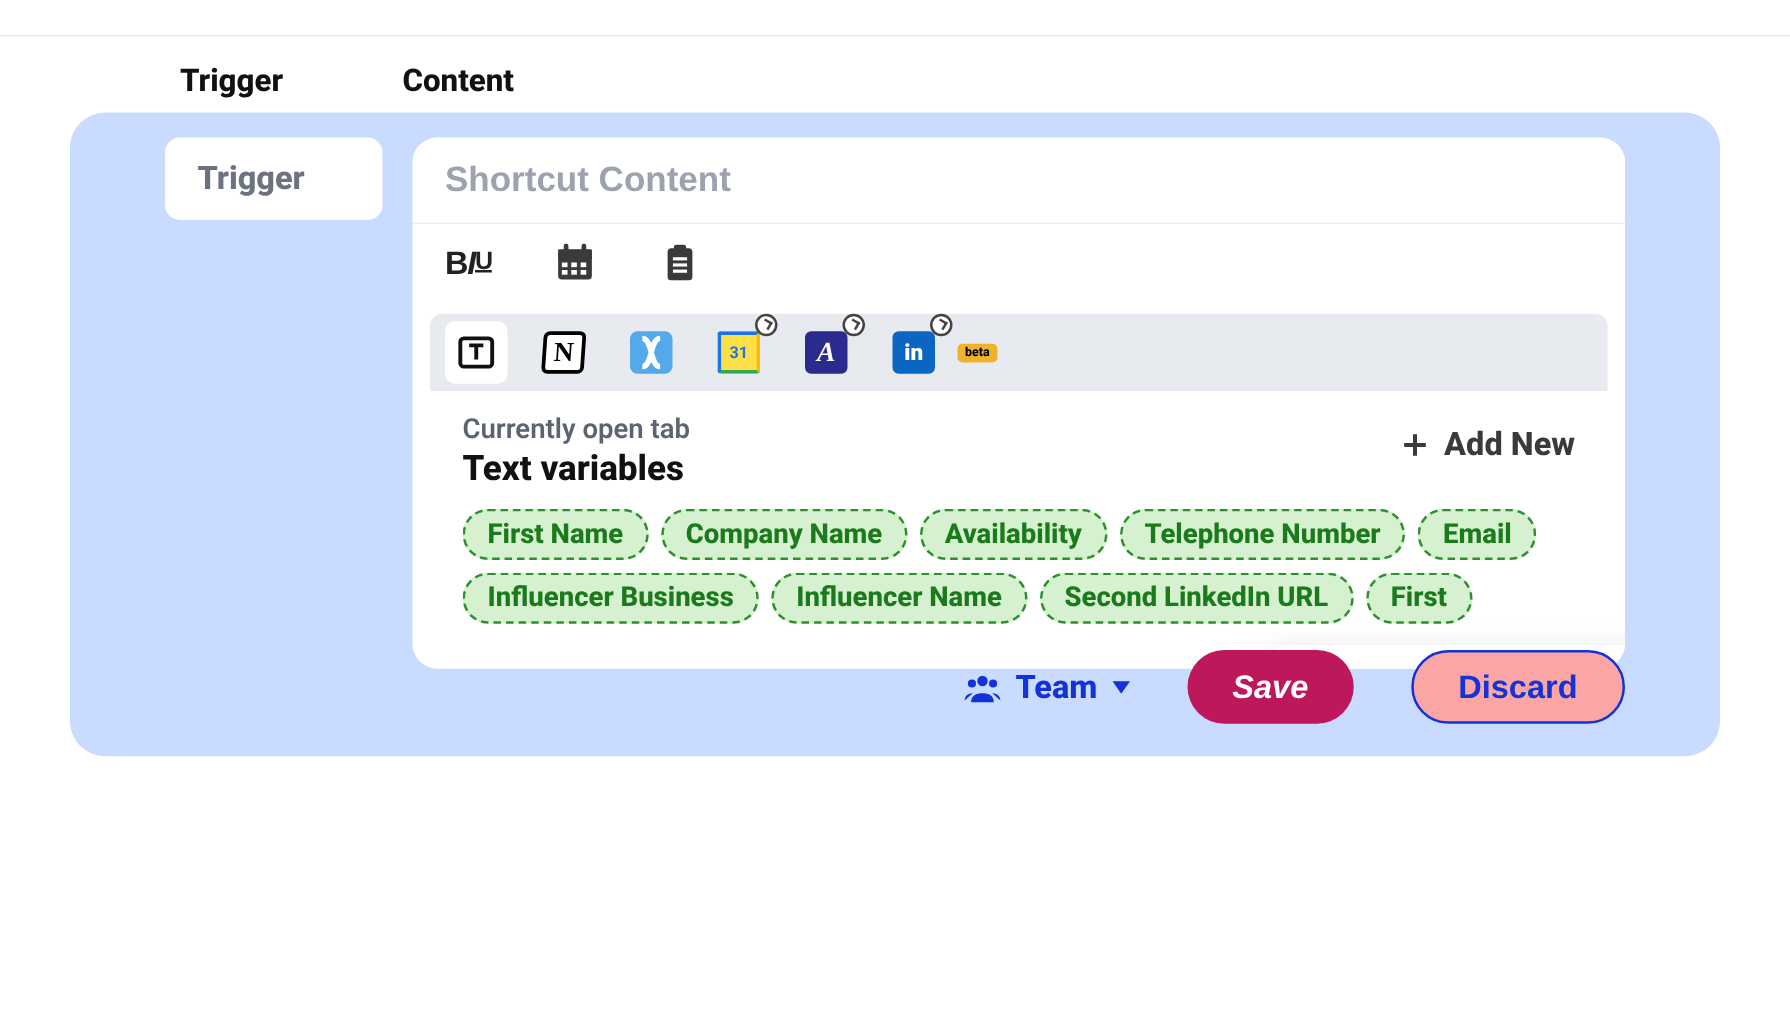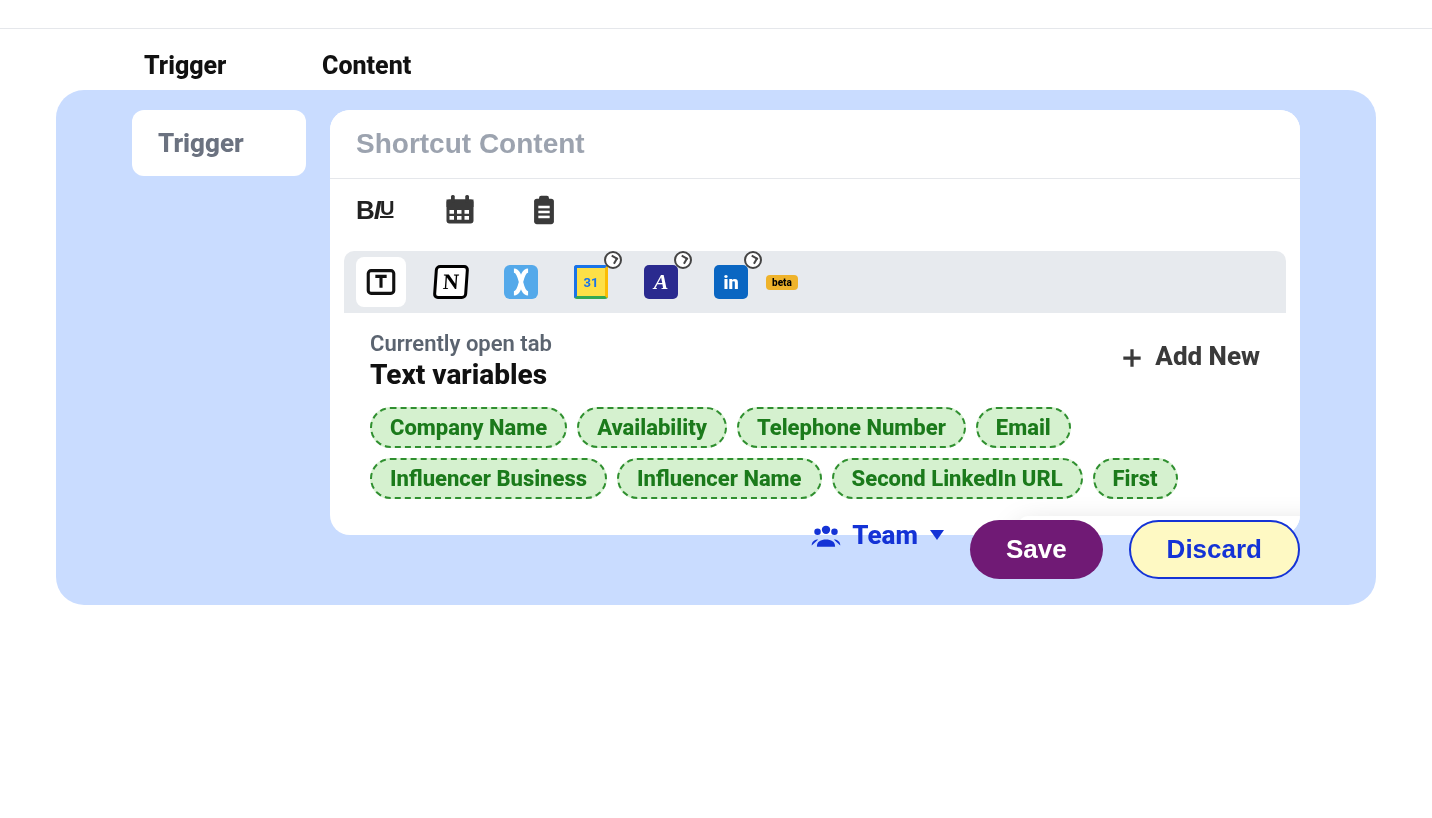--- a/index.html
+++ b/index.html
@@ -31,31 +31,31 @@
   .notion{background:#fff;border:3px solid #000;border-radius:5px;font-family:Georgia,serif;font-weight:900;font-size:22px;display:flex;align-items:center;justify-content:center;transform:skewX(-4deg);}
   .shortcut{background:#54a9ea;border-radius:6px;display:flex;align-items:center;justify-content:center;}
   .gcal{background:#fde047;border:3px solid #1a73e8;border-bottom-color:#34a853;border-right-color:#fbbc04;border-radius:3px;display:flex;align-items:center;justify-content:center;font-size:13px;font-weight:700;color:#1a73e8;}
   .asana{background:#2a2a8f;border-radius:5px;display:flex;align-items:center;justify-content:center;color:#fff;font-family:cursive;font-style:italic;font-weight:900;font-size:22px;}
   .linkedin{background:#0a66c2;border-radius:5px;display:flex;align-items:center;justify-content:center;color:#fff;font-weight:900;font-size:18px;}
   .beta{background:#efb32b;color:#000;font-size:10px;font-weight:800;padding:2px 6px;border-radius:4px;margin-left:-10px;}
   
   .card{background:#fff;border-radius:0 0 10px 10px;margin:0 14px 14px 14px;padding:18px 26px 22px 26px;position:relative;}
   .subtle{color:#5b6470;font-size:22px;font-weight:600;margin-bottom:2px;}
   .title{font-size:28px;font-weight:800;color:#111;}
-  .addnew{position:absolute;right:26px;top:28px;display:flex;align-items:flex-end;gap:10px;font-size:26px;font-weight:800;color:#3a3a3a;cursor:pointer;}
+  .addnew{position:absolute;right:26px;top:28px;display:flex;align-items:center;gap:10px;font-size:26px;font-weight:800;color:#3a3a3a;cursor:pointer;}
   .tokens{margin-top:16px;display:flex;flex-wrap:wrap;gap:10px 10px;}
   .tok{background:#d5f1cf;border:2px dashed #2f8f2f;color:#1b7a1b;border-radius:999px;padding:6px 18px;font-size:22px;font-weight:800;white-space:nowrap;}
   
   .pop{position:absolute;background:#fff;border-radius:10px;box-shadow:0 10px 30px rgba(0,0,0,.18);width:452px;left:688px;top:406px;padding:26px 30px;}
   
-  .footer{position:absolute;bottom:26px;right:76px;display:flex;align-items:flex-start;gap:26px;}
+  .footer{position:absolute;bottom:26px;right:76px;display:flex;align-items:center;gap:46px;}
   .teambtn{display:flex;align-items:center;gap:10px;color:#1433d6;font-size:26px;font-weight:800;cursor:pointer;}
   .caret{width:0;height:0;border-left:7px solid transparent;border-right:7px solid transparent;border-top:10px solid #1433d6;margin-left:2px;}
-  .save{background:#701a75;color:#fff;border:none;border-radius:999px;padding:14px 36px;font-size:26px;font-weight:800;cursor:pointer;}
-  .discard{background:#fef9c3;color:#1433d6;border:2px solid #1433d6;border-radius:999px;padding:12px 36px;font-size:26px;font-weight:800;cursor:pointer;}
+  .save{background:#be185d;color:#fff;border:none;border-radius:999px;padding:14px 36px;font-size:26px;font-weight:800;cursor:pointer;font-style:italic;}
+  .discard{background:#fca5a5;color:#1433d6;border:2px solid #1433d6;border-radius:999px;padding:12px 36px;font-size:26px;font-weight:800;cursor:pointer;}
 </style>
 </head>
 <body>
 
 <div class="top-rule"></div>
 <div class="wrap">
   <div class="heads">
     <div class="h1">Trigger</div>
     <div class="h2">Content</div>
   </div>
@@ -136,20 +136,21 @@
         <div class="card">
           <div class="subtle">Currently open tab</div>
           <div class="title">Text variables</div>
           <div class="addnew">
             <svg width="26" height="26" viewBox="0 0 24 24" stroke="#3a3a3a" stroke-width="3">
                 <path d="M12 4v16M4 12h16"></path>
               </svg>
             <span>Add New</span>
           </div>
           <div class="tokens" id="tokens">
+              <span class="tok">First Name</span>
               <span class="tok">Company Name</span>
               <span class="tok">Availability</span>
               <span class="tok">Telephone Number</span>
               <span class="tok">Email</span>
               <span class="tok">Influencer Business</span>
               <span class="tok">Influencer Name</span>
               <span class="tok">Second LinkedIn URL</span>
               <span class="tok">First</span>
             </div>
         </div>

